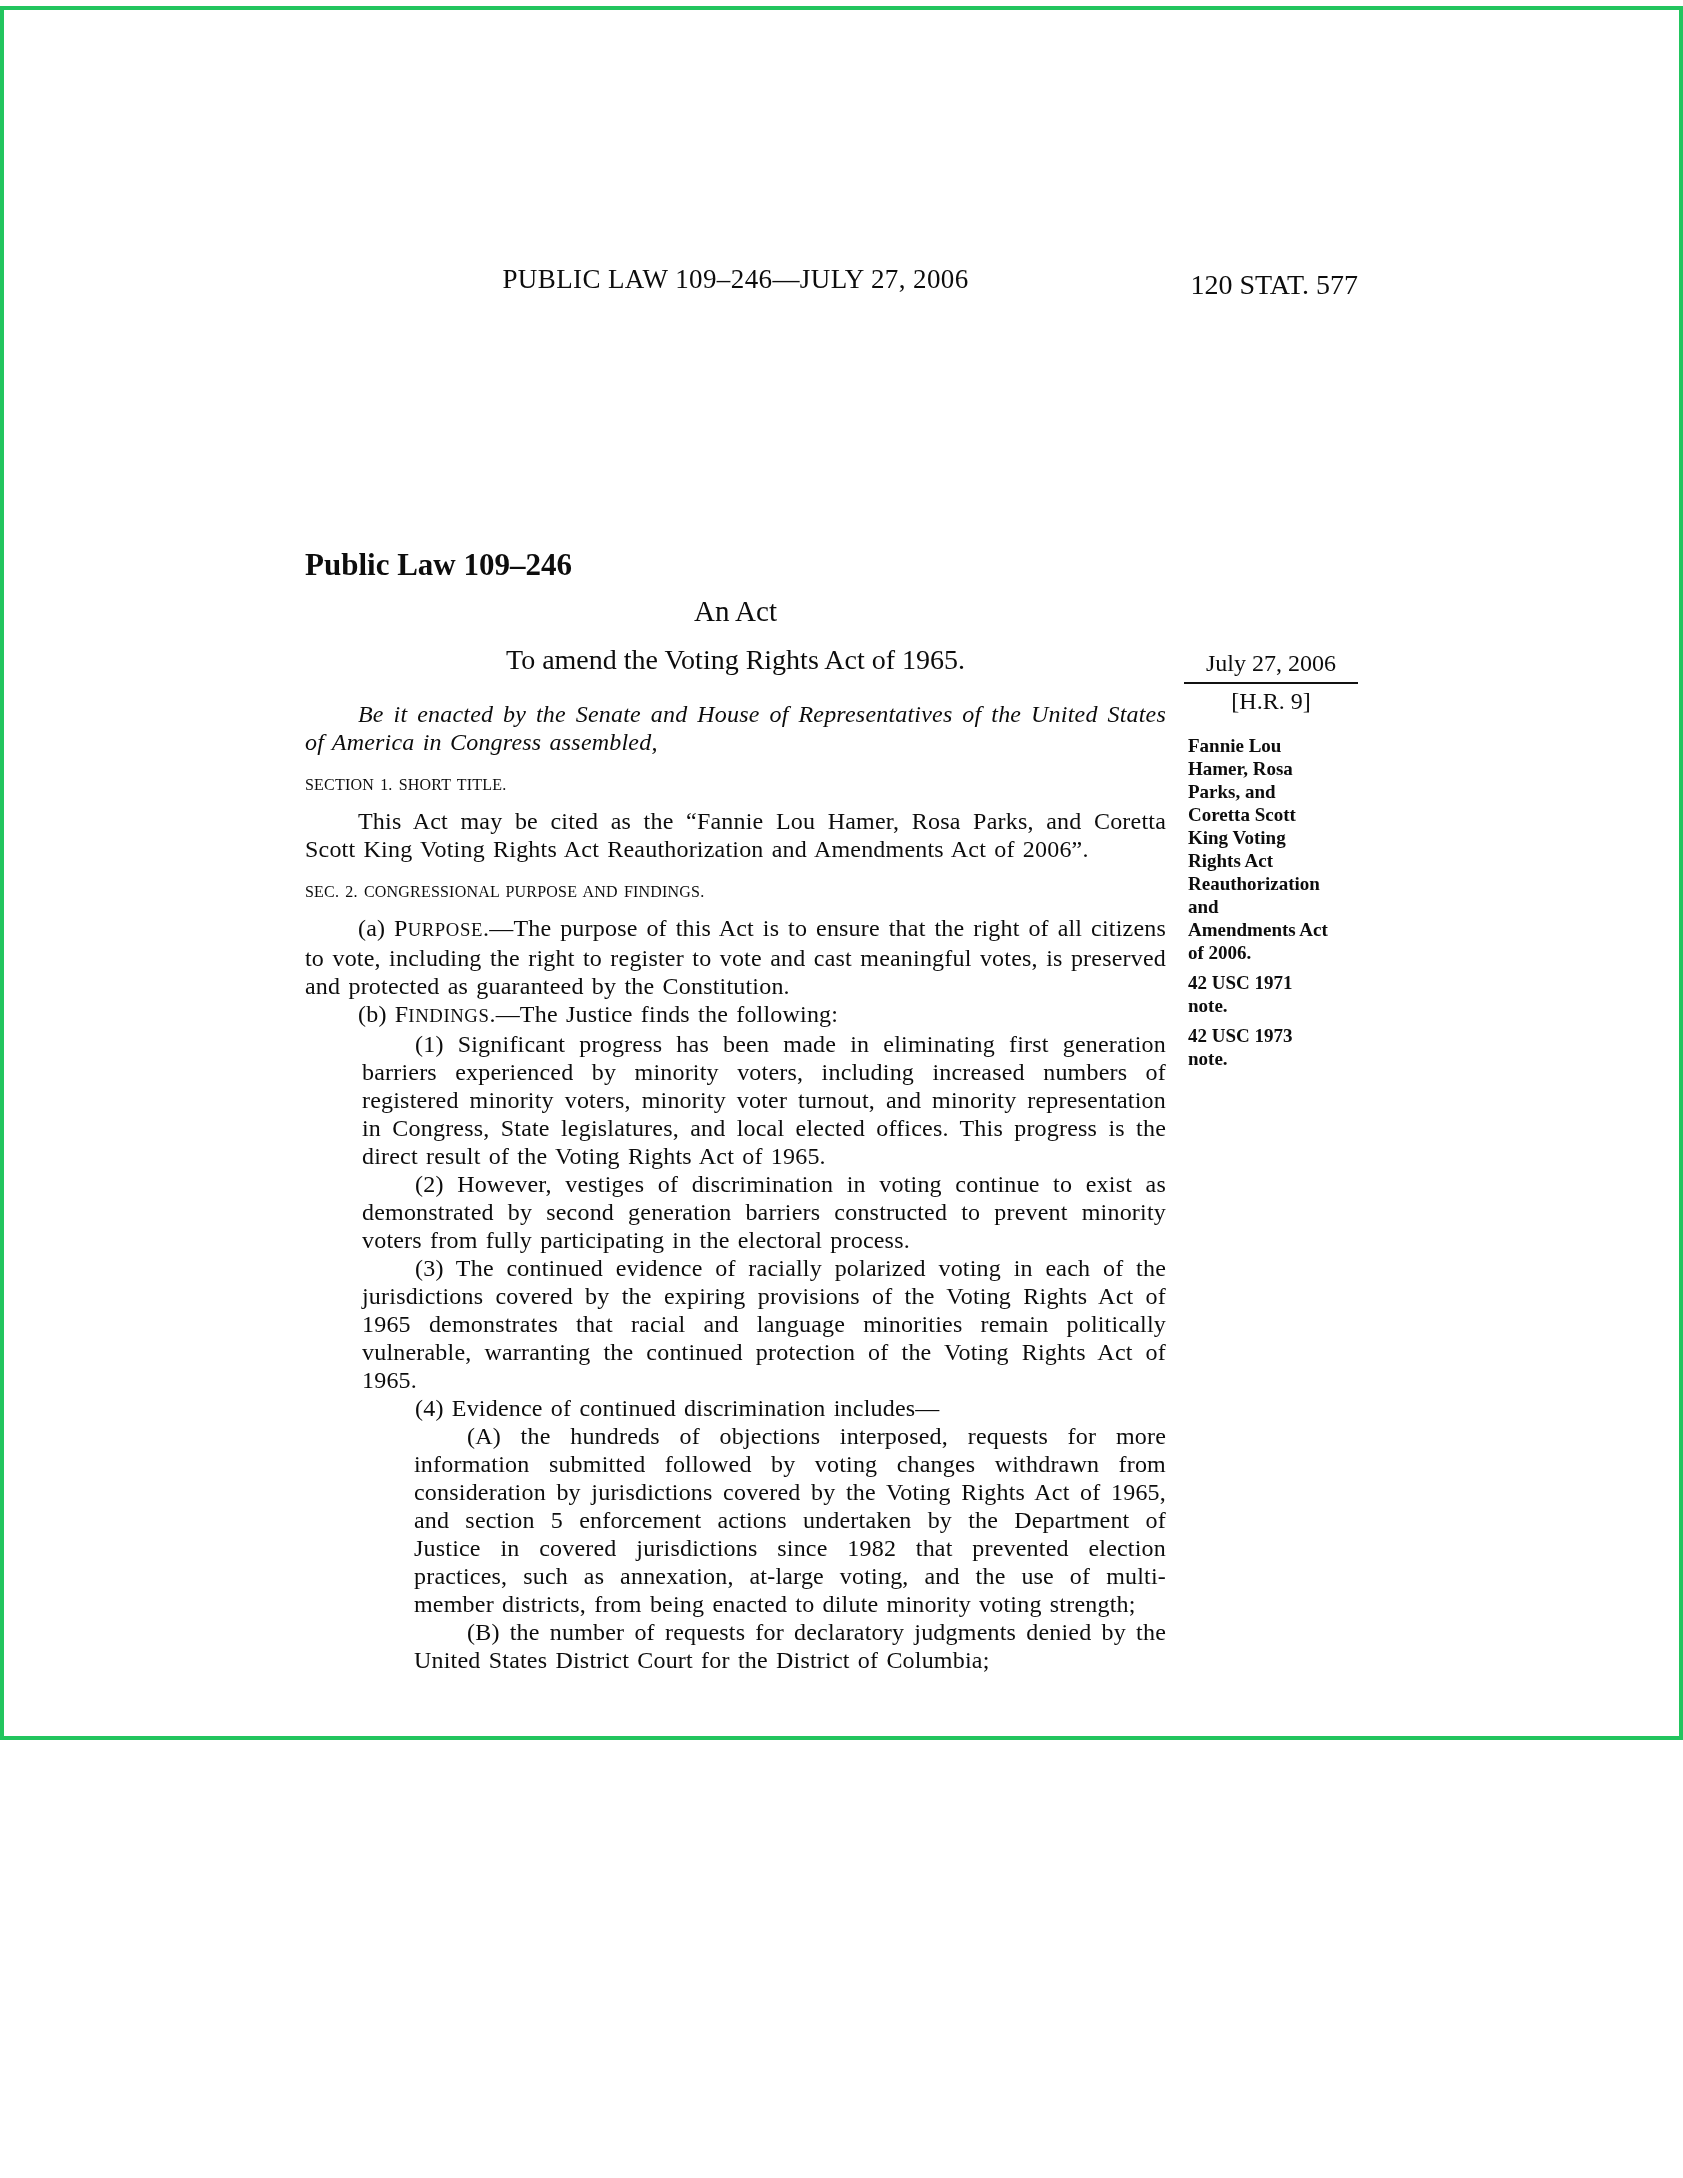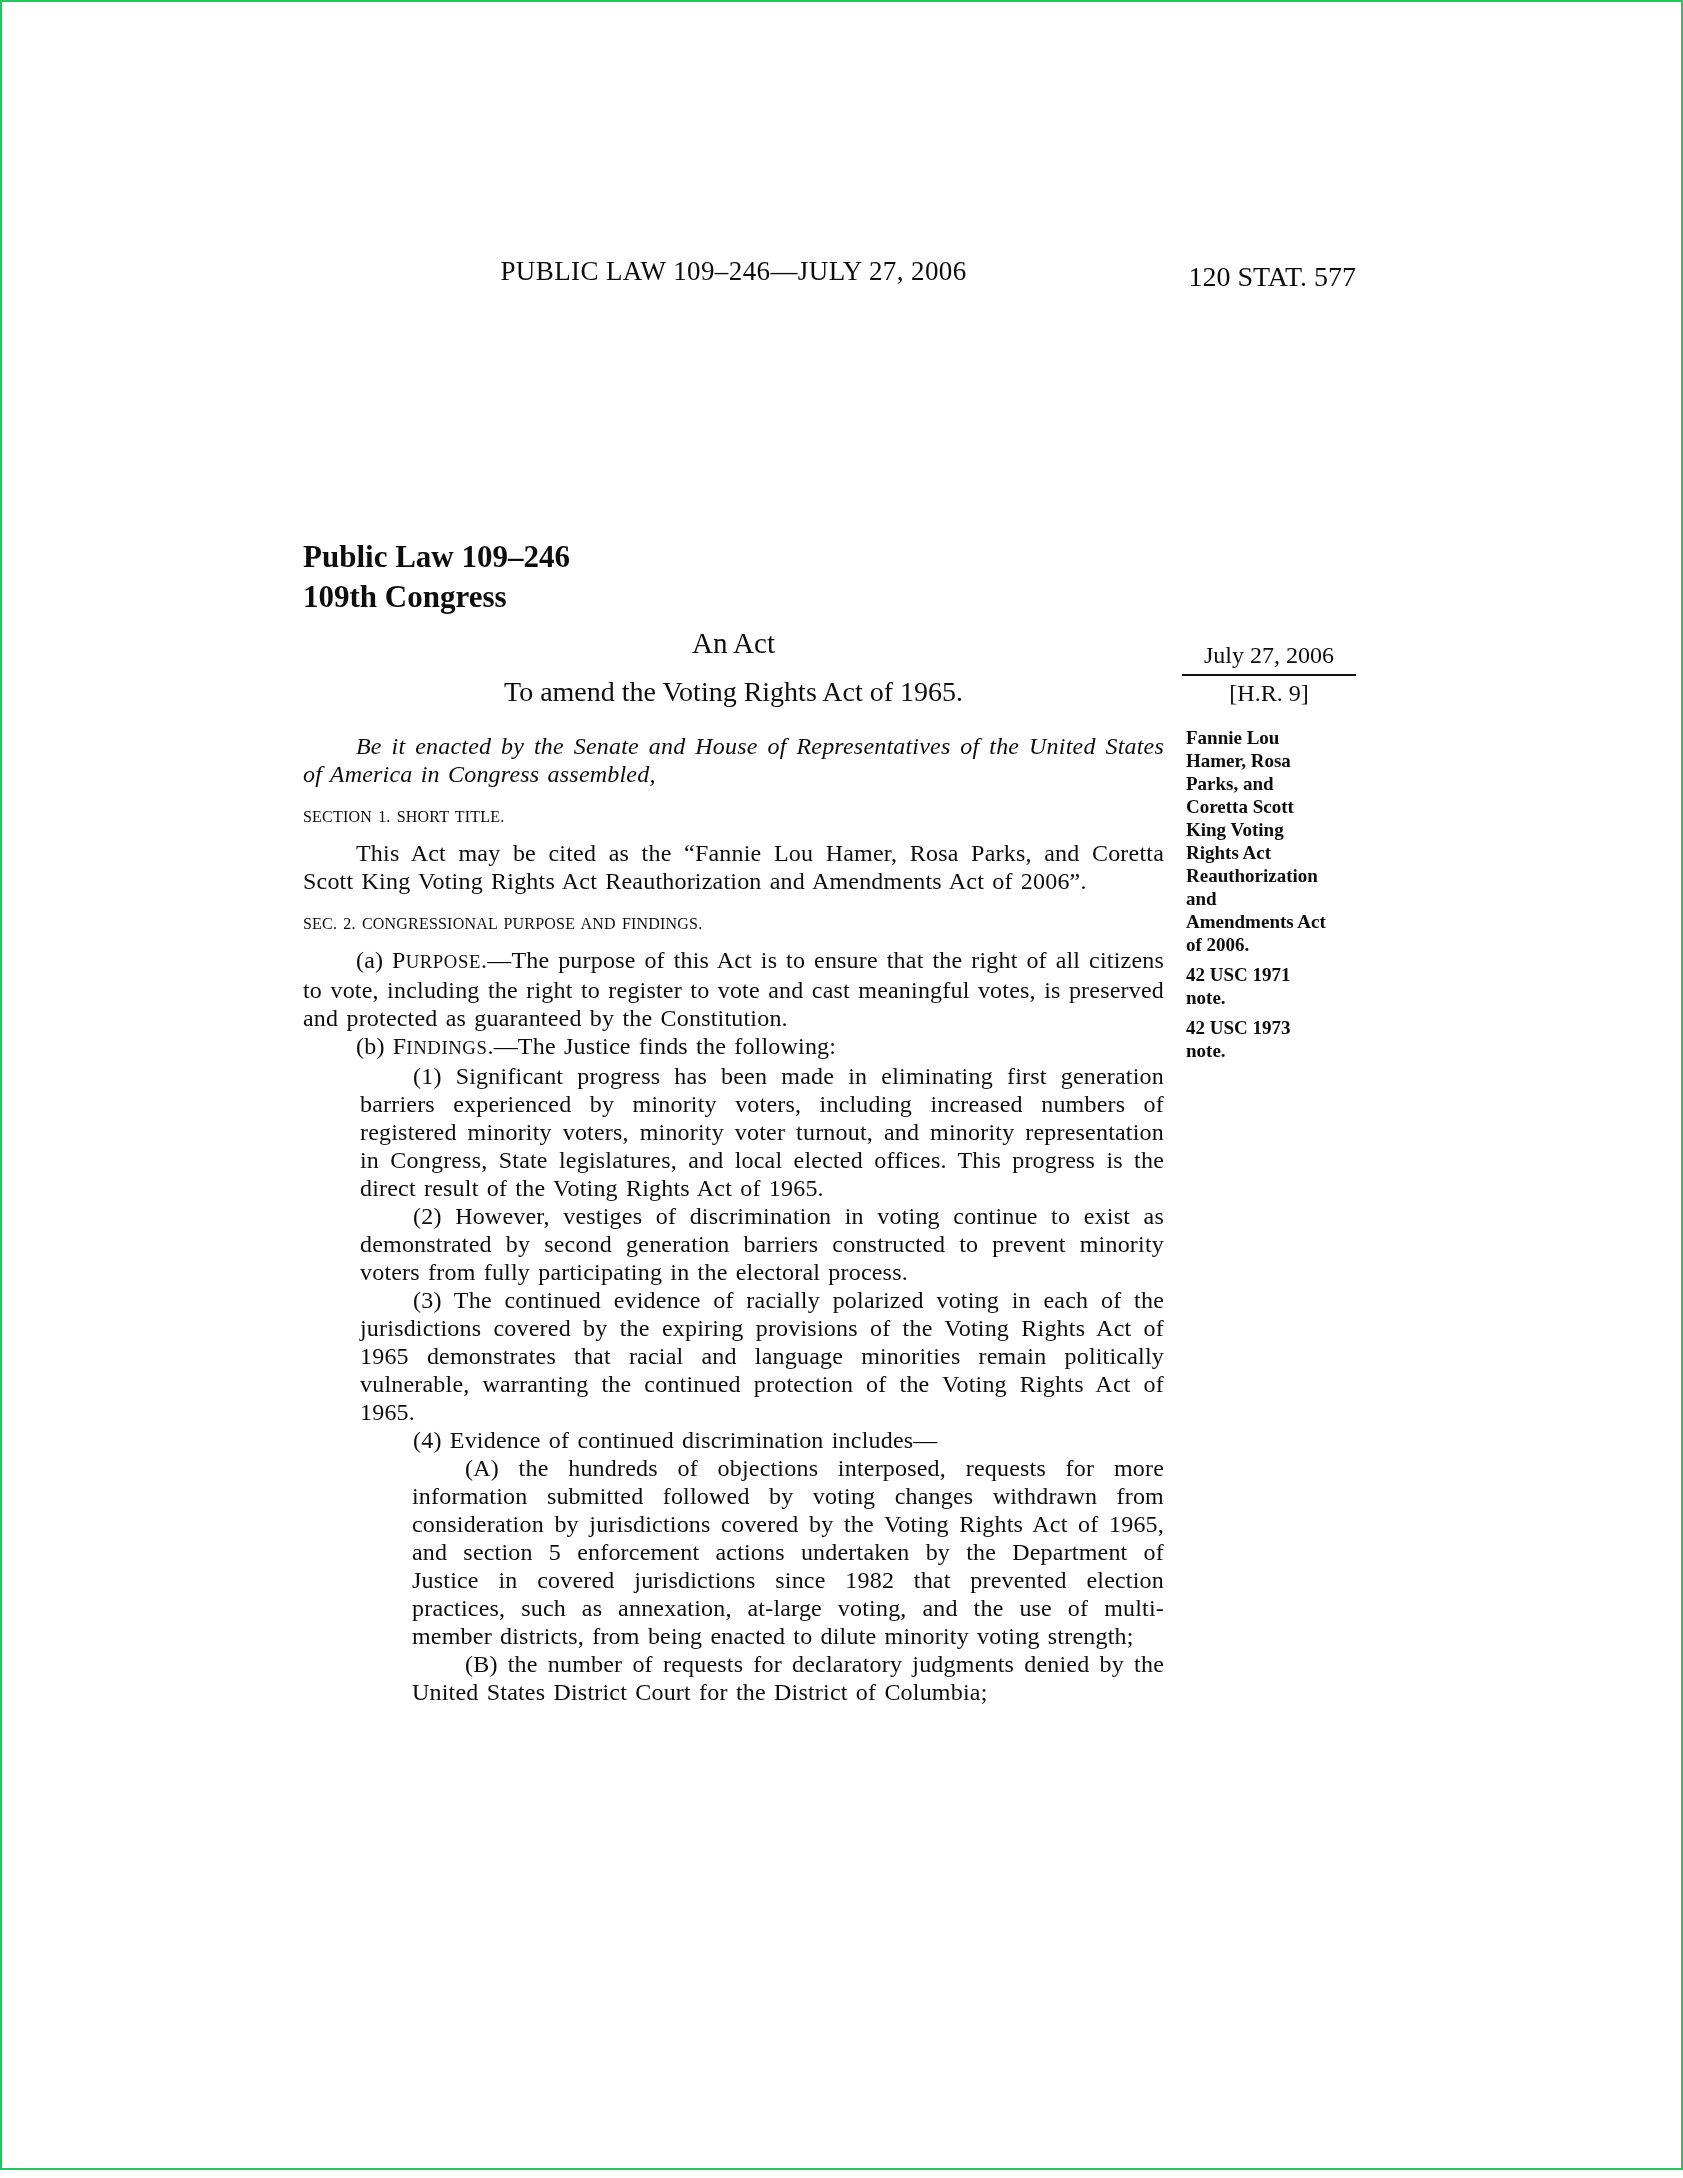--- a/index.html
+++ b/index.html
@@ -1,25 +1,26 @@
 <!DOCTYPE html>
 <html><head>
 <meta charset="utf-8">
 <style>
   * { box-sizing: border-box; }
   html, body { margin: 0; padding: 0; background: #ffffff; }
   .page {
     position: relative;
     width: 1683px;
-    height: 2170px;
+    height: 1734px;
     background: #ffffff;
-    border: 2px solid #22c55e;
+    border: 4px solid #22c55e;
     font-family: "Liberation Serif", "DejaVu Serif", serif;
     color: #0d0d0d;
     overflow: hidden;
+    margin-top: 6px;
   }
 
   
   .running-header { position: absolute; top: 252px; left: 301px; width: 1053px; height: 40px; }
   .rh-left {
     position: absolute; left: 0; top: 2px; width: 861px;
     text-align: center; font-size: 27px; letter-spacing: 0.4px; white-space: nowrap;
   }
   .rh-right {
     position: absolute; right: 0; top: 7px;
@@ -86,21 +87,20 @@
   </div>
 
   <div class="margin-notes">
     <p class="margin-note">Fannie Lou Hamer, Rosa Parks, and Coretta Scott King Voting Rights Act Reauthorization and Amendments Act of 2006.</p>
     <p class="margin-note">42 USC 1971 note.</p>
     <p class="margin-note">42 USC 1973 note.</p>
   </div>
 
   <div class="main-col">
     <div class="law-number">Public Law 109–246</div>
-    <div class="congress">109th Congress</div>
     <div class="an-act">An Act</div>
     <div class="act-purpose">To amend the Voting Rights Act of 1965.</div>
 
     <div class="body-text">
       <p class="enacting">Be it enacted by the Senate and House of Representatives of the United States of America in Congress assembled,</p>
 
       <h2 class="stat-heading"><span>SECTION 1. SHORT TITLE.</span></h2>
       <p class="para lvl0"><span>This Act may be cited as the “Fannie Lou Hamer, Rosa Parks, and Coretta Scott King Voting Rights Act Reauthorization and Amendments Act of 2006”.</span></p>
 
       <h2 class="stat-heading"><span>SEC. 2. CONGRESSIONAL PURPOSE AND FINDINGS.</span></h2>

